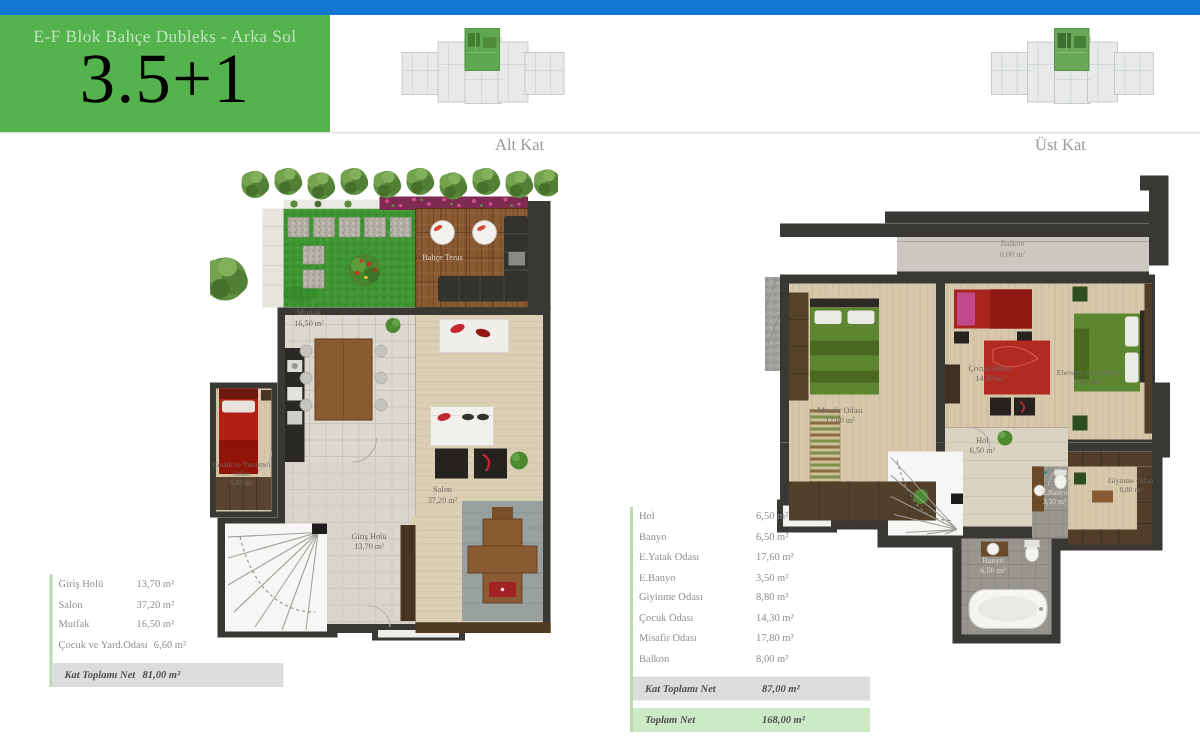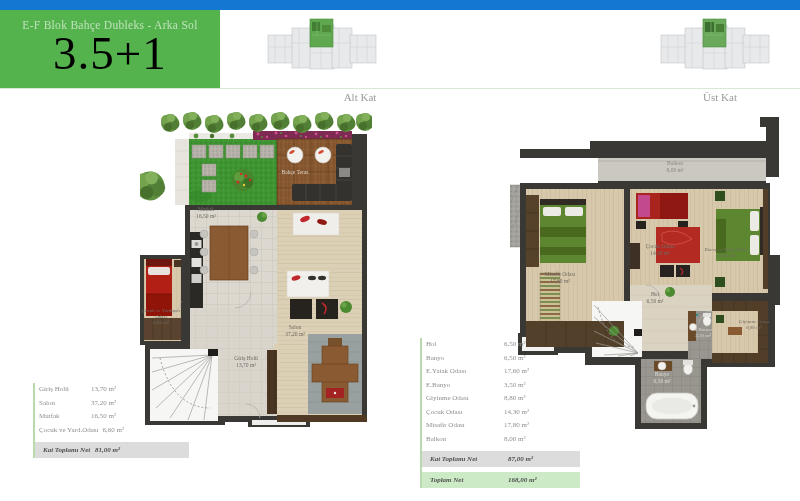--- a/index.html
+++ b/index.html
@@ -5,21 +5,21 @@
   html,body{margin:0;padding:0;background:#fff;}
   #stage{position:relative;width:800px;height:501px;background:#fff;overflow:hidden;
          font-family:Liberation Serif, serif;}
   
   .topbar{position:absolute;left:0;top:0;width:800px;height:10px;background:#1478d2;}
   .banner{position:absolute;left:0;top:10px;width:220px;height:78px;background:#55b34e;
           display:flex;flex-direction:column;align-items:center;}
   .banner .sub{margin-top:9px;font-size:11.5px;letter-spacing:.3px;color:rgba(255,255,255,.62);white-space:nowrap;}
   .banner .big{margin-top:0;font-size:47px;font-weight:100;color:#000000;line-height:.95;letter-spacing:1px;}
   .divider{position:absolute;left:0;top:88px;width:800px;height:1px;background:#dbe7d7;}
-  .floorlabel{position:absolute;top:91px;width:60px;text-align:center;font-size:11px;color:#9b9b9b;}
+  .floorlabel{position:absolute;top:91px;width:60px;font-size:11px;color:#9b9b9b;}
   
   .keyplan{position:absolute;top:13px;}
   
   .plan{position:absolute;}
   .plabel{position:absolute;font-size:5.5px;line-height:1.2;color:#6f6b63;text-align:center;}
   .plabel.lt{color:#ddd9d0;}
   .plabel .area{display:block;}
   
   .areatable{position:absolute;border-left:2px solid #bad9ae;padding-left:4px;}
   .trow{display:flex;font-size:7px;line-height:13.5px;color:#8f8f8f;white-space:nowrap;}

